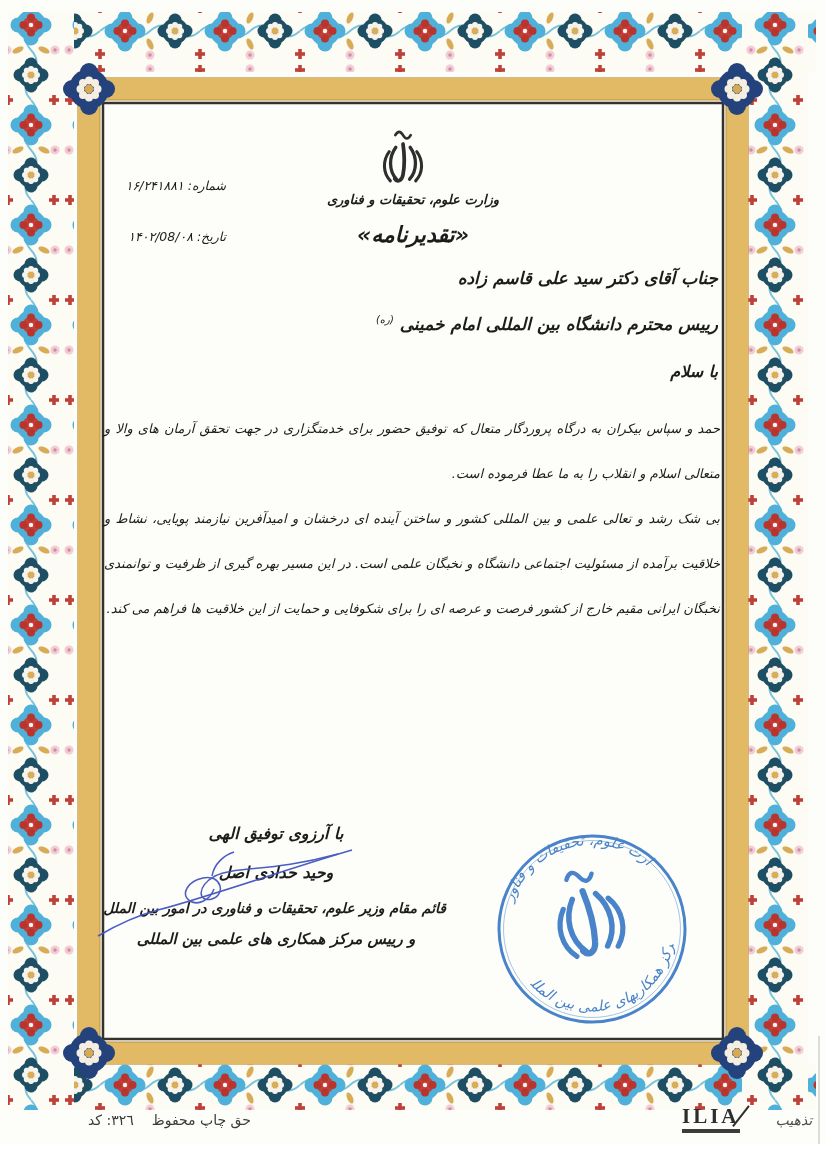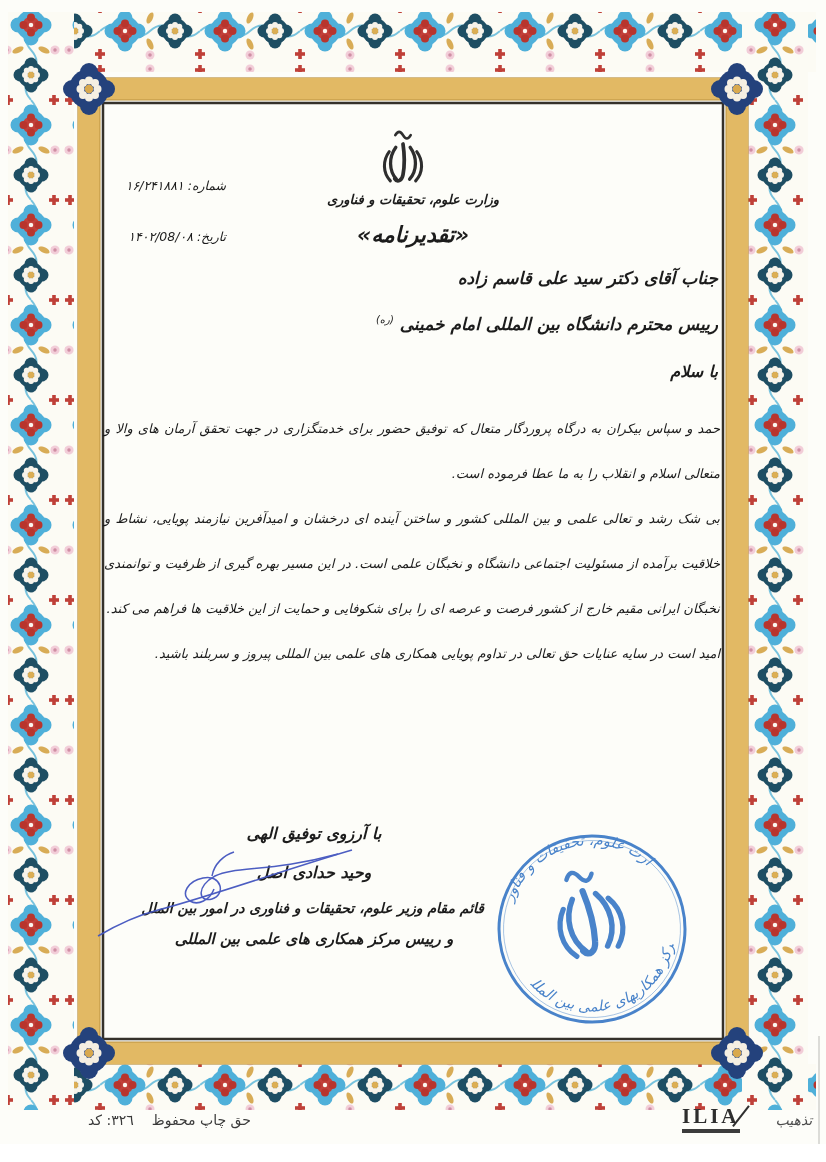--- a/index.html
+++ b/index.html
@@ -21,21 +21,21 @@
   .recipient{right:108px;top:268px;text-align:right;}
   .recipient .r1{font-size:17px;font-weight:600;}
   .recipient .r2{font-size:17px;font-weight:600;margin-top:26px;}
   .recipient .r2 sup{font-size:10px;font-weight:400;}
   .recipient .salute{font-size:16px;font-weight:700;margin-top:28px;}
   
   .body-text{left:104px;top:406px;width:616px;font-size:13px;line-height:45px;
     text-align:justify;direction:rtl;font-style:italic;}
   .body-text p{margin:0;}
   
-  .sig-block{left:106px;top:824px;width:340px;text-align:center;direction:rtl;font-style:italic;padding-left:38px;}
+  .sig-block{left:106px;top:824px;width:340px;text-align:center;direction:rtl;font-style:italic;}
   .sig-block .s1{font-size:16px;font-weight:700;}
   .sig-block .s2{font-size:16px;font-weight:700;margin-top:20px;}
   .sig-block .s3{font-size:14px;font-weight:600;margin-top:18px;white-space:nowrap;}
   .sig-block .s4{font-size:15px;font-weight:600;margin-top:14px;}
   
   .footer-code{left:88px;top:1112px;direction:ltr;font-size:14px;color:#3a3a3a;
     display:flex;align-items:baseline;font-style:normal;}
   .footer-code .gap{display:inline-block;width:18px;}
   .credit{left:682px;top:1106px;display:flex;align-items:center;gap:24px;}
   .ilia{position:relative;font-family:"Liberation Serif",serif;font-size:21px;font-weight:bold;
@@ -187,21 +187,20 @@
     <div class="r2">
       <span>رییس محترم دانشگاه بین المللی امام خمینی</span>
       <sup>(ره)</sup>
     </div>
     <div class="salute">با سلام</div>
   </div>
 
   <div class="abs body-text">
     <p>حمد و سپاس بیکران به درگاه پروردگار متعال که توفیق حضور برای خدمتگزاری در جهت تحقق آرمان های والا و متعالی اسلام و انقلاب را به ما عطا فرموده است.</p>
     <p>بی شک رشد و تعالی علمی و بین المللی کشور و ساختن آینده ای درخشان و امیدآفرین نیازمند پویایی، نشاط و خلاقیت برآمده از مسئولیت اجتماعی دانشگاه و نخبگان علمی است. در این مسیر بهره گیری از ظرفیت و توانمندی نخبگان ایرانی مقیم خارج از کشور فرصت و عرصه ای را برای شکوفایی و حمایت از این خلاقیت ها فراهم می کند.</p>
-    <p>امید است در سایه عنایات حق تعالی در تداوم پویایی همکاری های علمی بین المللی پیروز و سربلند باشید.</p>
   </div>
 
   <div class="abs sig-block">
     <div class="s1">با آرزوی توفیق الهی</div>
     <div class="s2">وحید حدادی اصل</div>
     <div class="s3">قائم مقام وزیر علوم، تحقیقات و فناوری در امور بین الملل</div>
     <div class="s4">و رییس مرکز همکاری های علمی بین المللی</div>
   </div>
 
   <svg class="layer" width="826" height="1162" aria-hidden="true">

